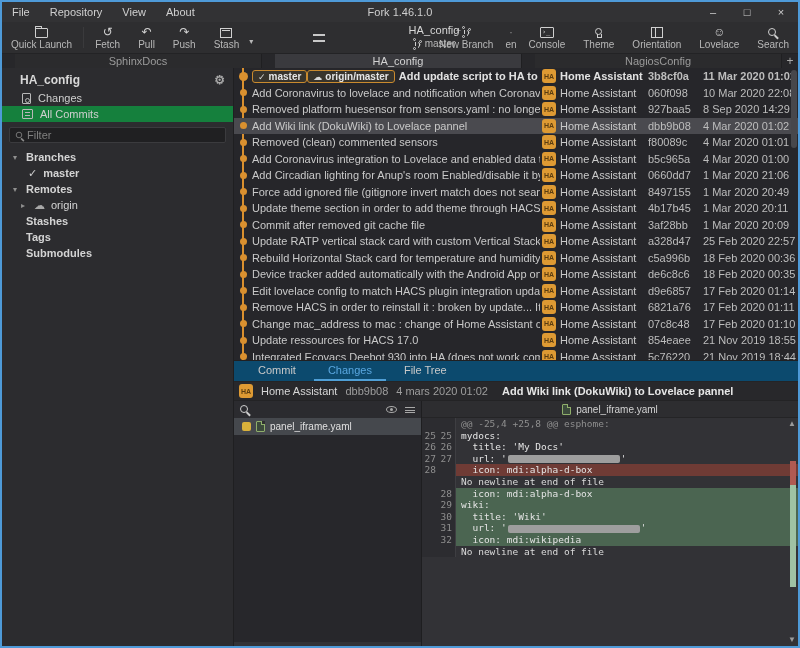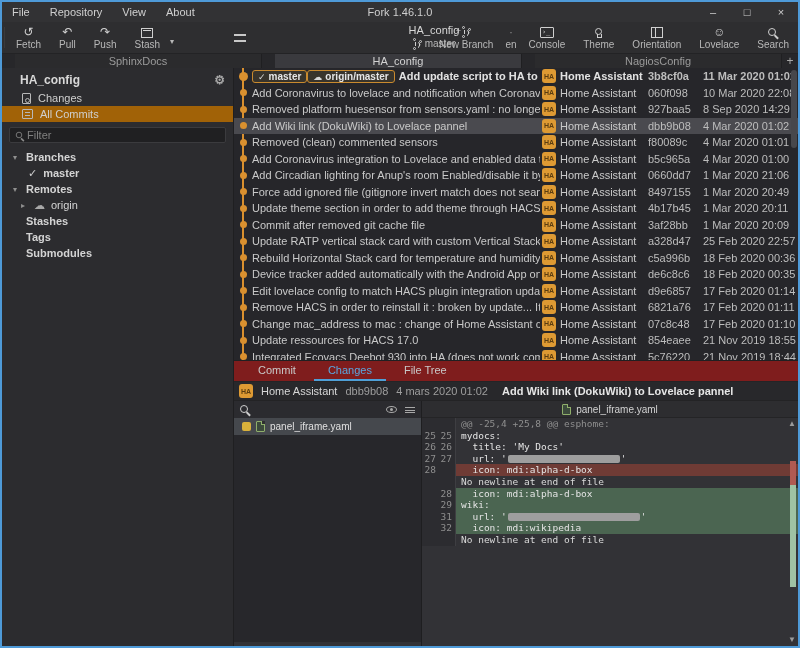--- a/index.html
+++ b/index.html
@@ -64,21 +64,21 @@
   .rtab { flex:1; display:flex; align-items:center; justify-content:center; background:#2b2b2d; color:#9a9a9a; border-right:1px solid #1f1f21; line-height:11px;margin-left:13px; }
   .rtab.active { background:#3a3a3e; color:#d2d2d2; }
   .newtab { width:16px; display:flex; align-items:center; justify-content:center; color:#aaa; font-size:12px; }
 
   
   .main { flex:1; display:flex; min-height:0; }
   .sidebar { width:232px; flex:none; background:#2c2c2f; border-right:1px solid #1f1f21; font-size:11px; overflow:hidden; }
   .sb-header { height:20px; display:flex; align-items:center; padding:0 8px 0 18px; font-weight:bold; font-size:12px; color:#d8d8d8; margin-top:2px; }
   .sb-gear { margin-left:auto; color:#a8a8a8; font-size:12px; }
   .sb-item { height:16px; display:flex; align-items:center; gap:7px; padding-left:20px; color:#cfcfcf; }
-  .sb-item.selected { background:#a16207; }
+  .sb-item.selected { background:#15803d; }
   .sb-filter { margin:5px 7px 6px; height:16px; background:#202022; border:1px solid #3b3b3e; border-radius:2px; display:flex; align-items:center; padding:0 5px; gap:4px; color:#808080; }
   .sb-filter .i-lens { transform:scale(.8); margin:0; border-color:#8a8a8a; } .sb-filter .i-lens::after{ background:#8a8a8a; }
   .tree-row { height:16px; display:flex; align-items:center; gap:6px; color:#d4d4d4; font-weight:bold; }
   .tree-arrow { width:10px; text-align:center; color:#8f8f8f; font-size:8px; font-weight:normal; }
   .tree-check { color:#cfcfcf; font-weight:normal; font-size:11px; }
   .tree-cloud { color:#a8a8a8; font-weight:normal; font-size:11px; }
   .ind1 { padding-left:8px; } .ind2 { padding-left:26px; } .ind2b { padding-left:16px; }
 
   .right-col { flex:1; display:flex; flex-direction:column; min-width:0; }
 
@@ -94,21 +94,21 @@
   .cmsg { flex:1; min-width:0; white-space:nowrap; overflow:hidden; display:flex; align-items:center; gap:4px; }
   .badge { display:inline-flex; align-items:center; gap:3px; border:1px solid #c98a2e; background:#38342c; border-radius:3px; padding:0 5px; height:13px; font-size:10px; font-weight:bold; color:#e6e6e6; flex:none; }
   .badge .bic { font-weight:normal; font-size:9px; color:#d8d8d8; }
   .cavatar { width:14px; height:14px; flex:none; margin:0 4px 0 2px; background:#de9a33; border-radius:3px; color:#5b3d10; font-size:7px; font-weight:bold; display:flex; align-items:center; justify-content:center; }
   .cauthor { width:88px; flex:none; white-space:nowrap; overflow:hidden; }
   .chash { width:55px; flex:none; color:#bdbdbd; }
   .cdate { width:95px; flex:none; color:#bdbdbd; }
   .vscroll { position:absolute; right:1px; top:2px; width:6px; height:78px; background:#47474b; border-radius:3px; }
 
   
-  .bottom-panel { flex:1; display:flex; flex-direction:column; background:#7f1d1d; border-top:1px solid #202022; min-height:0; }
+  .bottom-panel { flex:1; display:flex; flex-direction:column; background:#0c4a6e; border-top:1px solid #202022; min-height:0; }
   .bp-tabs { height:21px; display:flex; align-items:stretch; padding-left:10px; gap:4px; flex:none; border-bottom:1px solid #242426; }
   .bp-tab { padding:0 14px; display:flex; align-items:center; font-size:11px; color:#c9c9c9; border-bottom:2px solid transparent; }
   .bp-tab.active { color:#5aa7e0; border-bottom-color:#4f9fd6; }
   .bp-detail { height:19px; display:flex; align-items:center; gap:8px; padding:0 8px 0 5px; font-size:11px; flex:none; background:#28282b; border-bottom:1px solid #232325; }
   .bp-detail .cavatar { margin:0; }
   .bp-detail .dauthor { color:#d6d6d6; }
   .bp-detail .dhash, .bp-detail .ddate { color:#9e9e9e; }
   .bp-detail .dmsg { color:#e6e6e6; font-weight:bold; margin-left:6px; white-space:nowrap; overflow:hidden; }
 
   .bp-panes { flex:1; display:flex; min-height:0; }
@@ -153,20 +153,26 @@
     <div class="menu-item">View</div>
     <div class="menu-item">About</div>
     <div class="win-controls">
       <div class="win-btn">–</div>
       <div class="win-btn">□</div>
       <div class="win-btn">×</div>
     </div>
   </div>
 
   <div class="toolbar">
+    <div class="tbtn">
+      <span class="ticon">
+          <span class="i-folder"></span>
+        </span>
+      <span>Quick Launch</span>
+    </div>
     <div class="tsep"></div>
     <div class="tbtn">
       <span class="ticon">↺</span>
       <span>Fetch</span>
     </div>
     <div class="tbtn">
       <span class="ticon">↶</span>
       <span>Pull</span>
     </div>
     <div class="tbtn">
@@ -616,20 +622,23 @@
                 <div class="dline meta">
                   <span class="g old"></span><span class="g new"></span><span class="code">No newline at end of file</span>
                 </div>
                 <div class="dline added">
                   <span class="g old"></span><span class="g new">28</span><span class="code">  icon: mdi:alpha-d-box</span>
                 </div>
                 <div class="dline added">
                   <span class="g old"></span><span class="g new">29</span><span class="code">wiki:</span>
                 </div>
                 <div class="dline added">
+                  <span class="g old"></span><span class="g new">30</span><span class="code">  title: 'Wiki'</span>
+                </div>
+                <div class="dline added">
                   <span class="g old"></span><span class="g new">31</span><span class="code">  url: '<span class="redact" style="width: 132px;"></span><span>'</span></span>
                 </div>
                 <div class="dline added">
                   <span class="g old"></span><span class="g new">32</span><span class="code">  icon: mdi:wikipedia</span>
                 </div>
                 <div class="dline meta">
                   <span class="g old"></span><span class="g new"></span><span class="code">No newline at end of file</span>
                 </div>
               </div>
             <span class="scroll-up">▲</span>

